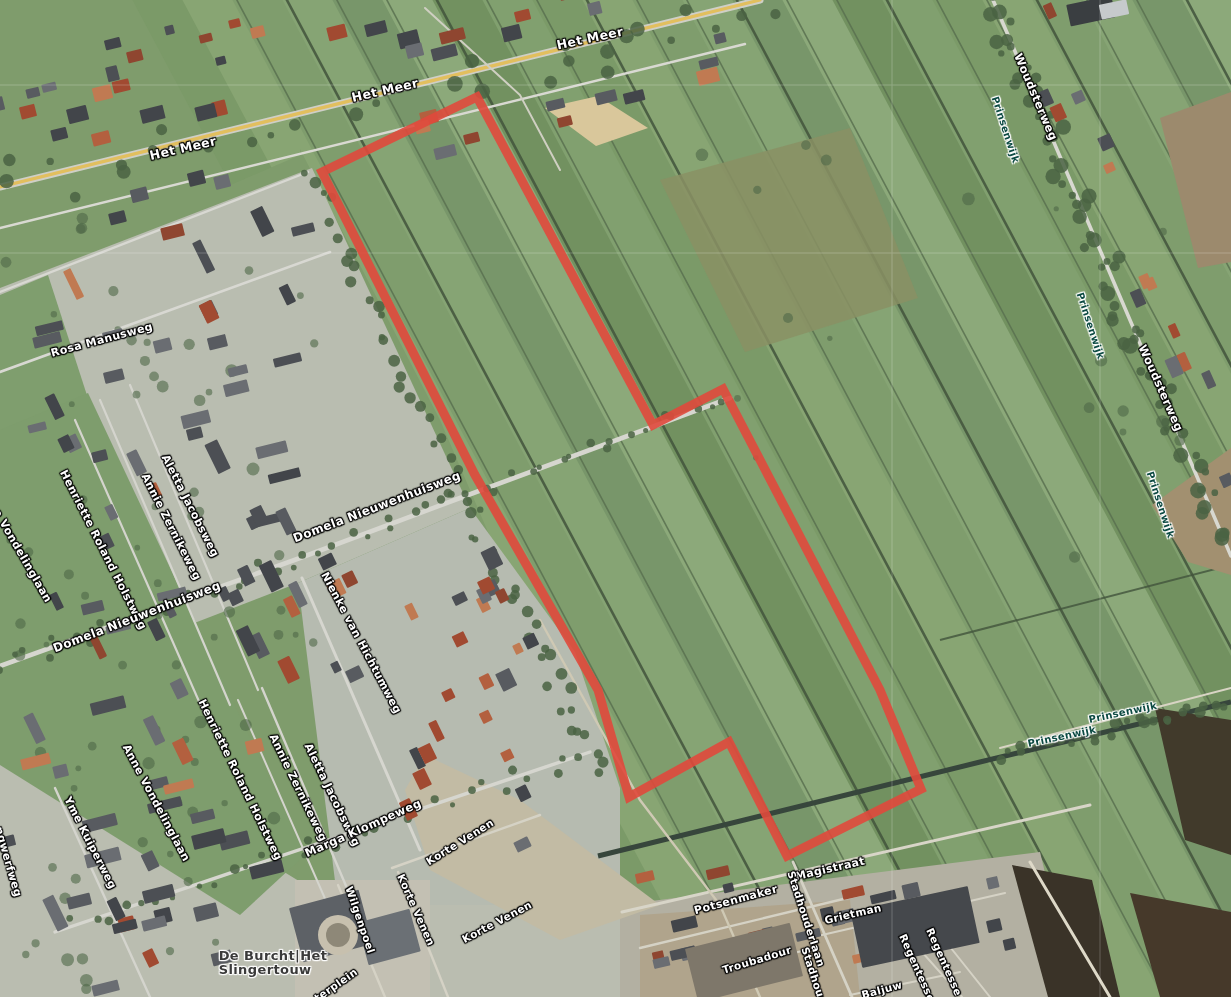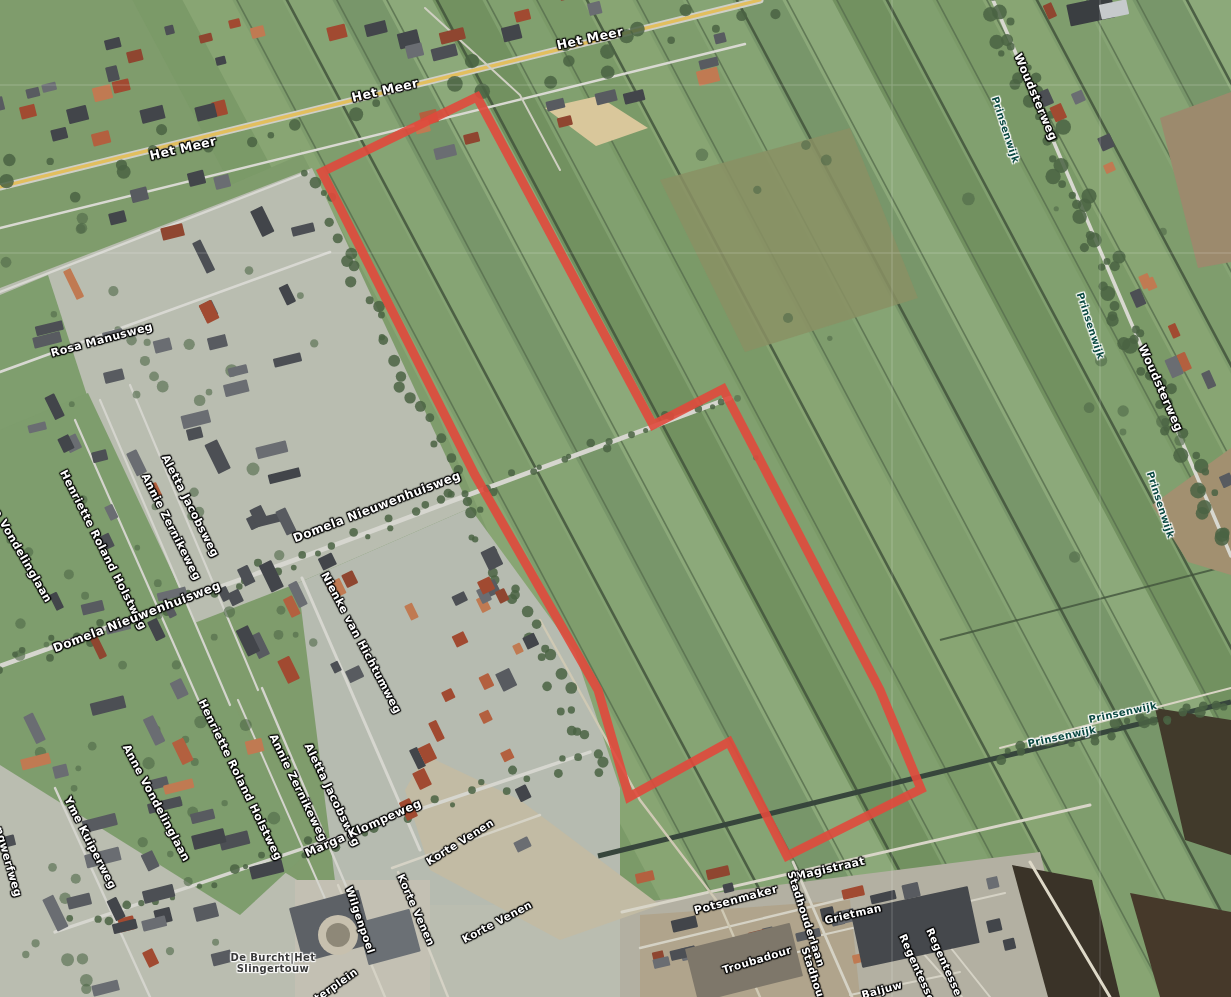--- a/index.html
+++ b/index.html
@@ -15,21 +15,21 @@
   }
   .lbl.road{
     color:#fff;font-size:11px;
     text-shadow:0 0 2px #000,0 0 2px #000,1px 1px 1px #000,-1px -1px 1px #000,1px -1px 1px #000,-1px 1px 1px #000;
   }
   .lbl.water{
     color:#0c4a42;font-size:10px;
     text-shadow:0 0 2px #fff,0 0 2px #fff,1px 1px 1px #fff,-1px -1px 1px #fff,1px -1px 1px #fff,-1px 1px 1px #fff;
   }
   .lbl.place{
-    color:#3a3a3a;font-size:10px;text-align:center;
+    color:#3a3a3a;font-size:13px;
     text-shadow:0 0 2px #fff,0 0 2px #fff,1px 1px 1px #fff,-1px -1px 1px #fff,1px -1px 1px #fff,-1px 1px 1px #fff;
   }
 </style>
 </head>
 <body>
 
 <div class="map" id="map">
     <svg width="1231" height="997" viewBox="0 0 1231 997">
       <defs>
         <clipPath id="fieldClip">

